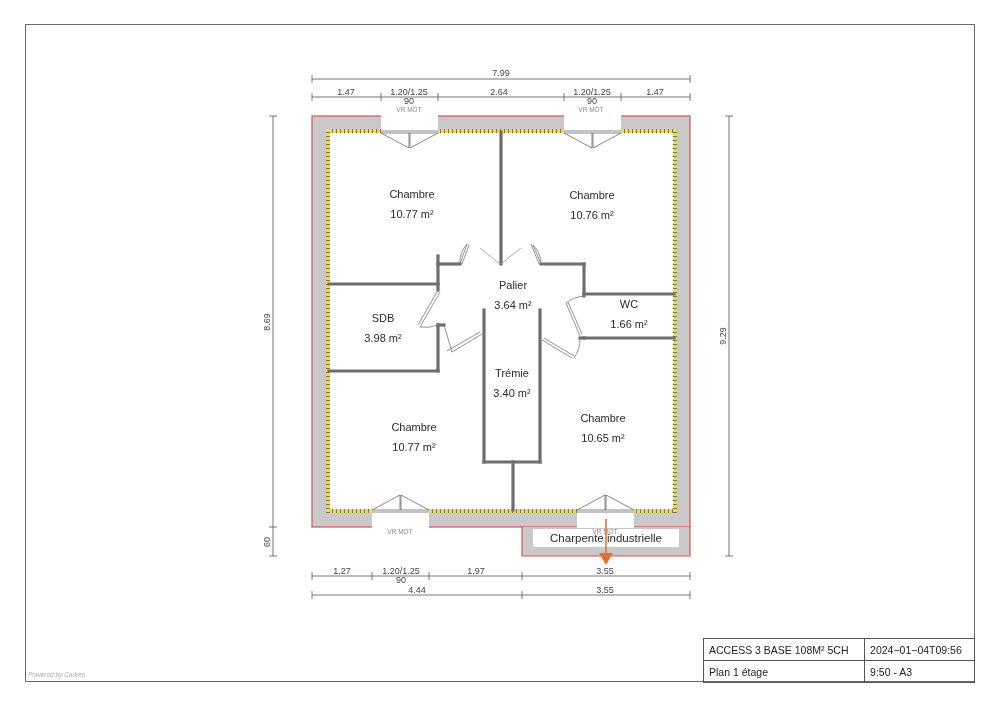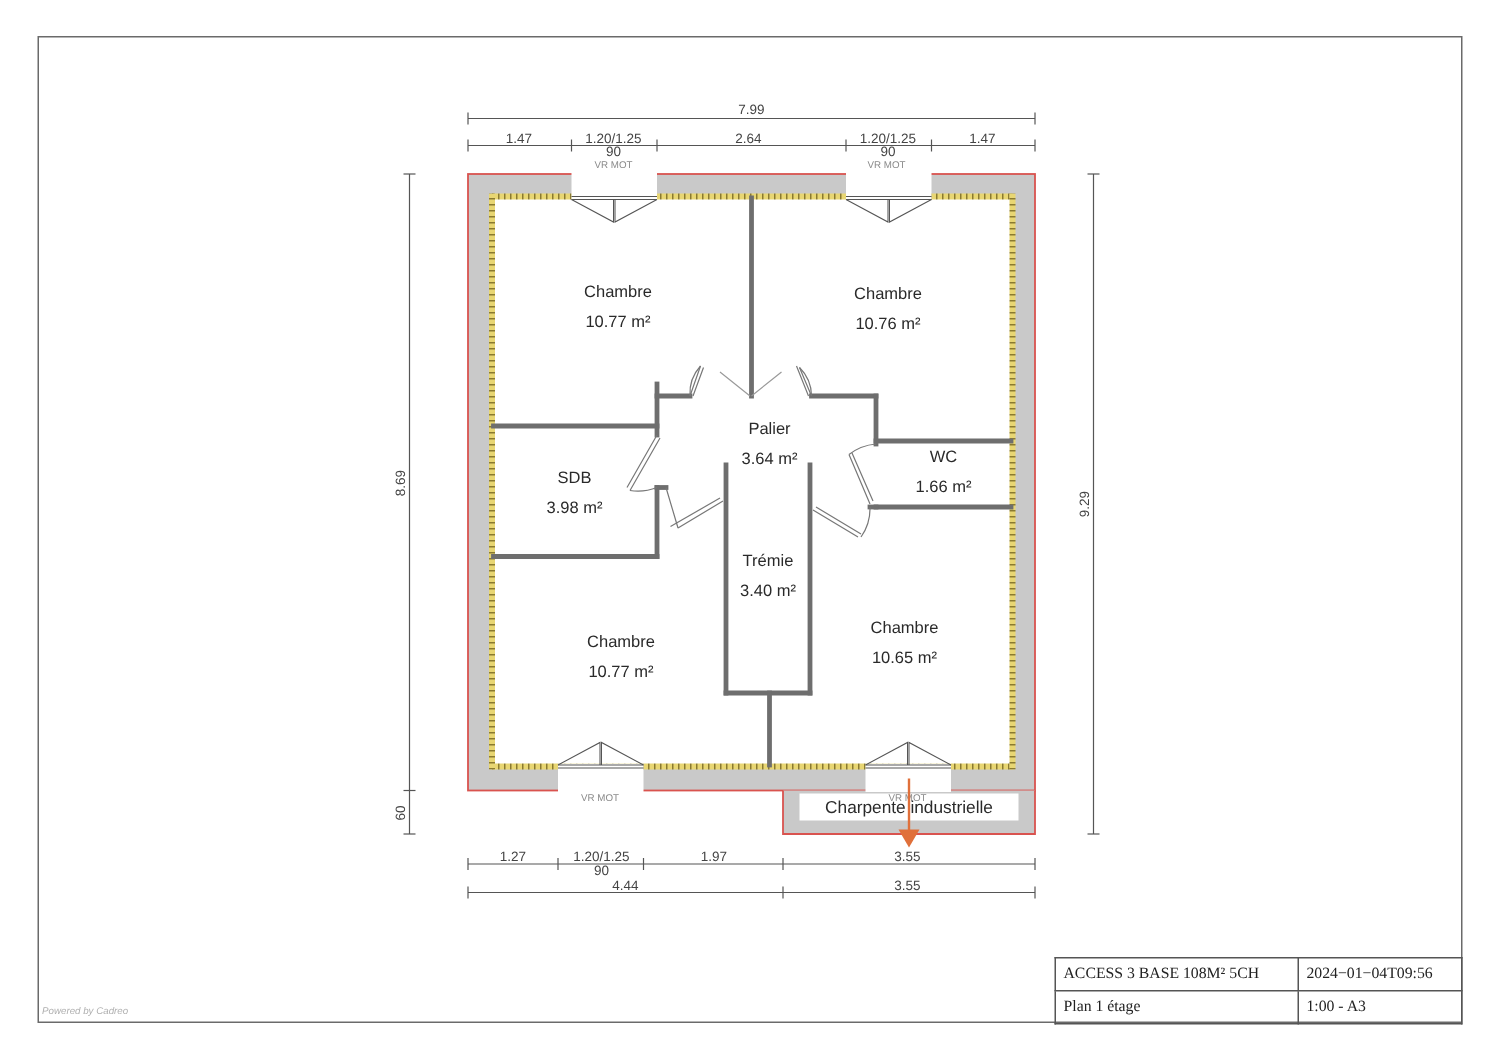--- a/index.html
+++ b/index.html
@@ -1,19 +1,19 @@
 <!DOCTYPE html>
 <html><head>
 <meta charset="utf-8">
 <style>
   html, body { margin: 0; padding: 0; background: #ffffff; }
   body { width: 1000px; height: 707px; position: relative; overflow: hidden; font-family: "Liberation Sans", "DejaVu Sans", sans-serif; }
   .frame { position: absolute; left: 25px; top: 24px; width: 950px; height: 658px; border: 1.5px solid #6a6a6a; box-sizing: border-box; }
   .plan-svg { position: absolute; left: 0; top: 0; }
-  .title-block { position: absolute; left: 703px; top: 638px; width: 272px; border-collapse: collapse; font-family: Liberation Serif, serif; font-size: 10.5px; color: #222; }
+  .title-block { position: absolute; left: 703px; top: 638px; width: 272px; border-collapse: collapse; font-family: Liberation Sans, sans-serif; font-size: 10.5px; color: #222; }
   .title-block td { border: 1px solid #555; padding: 3px 5px; height: 15px; white-space: nowrap; }
   .powered { position: absolute; left: 28px; top: 671px; font-size: 6.5px; font-style: italic; color: #b0b0b0; }
   .dim-text { font-size: 9px; fill: #444; font-family: "Liberation Sans", sans-serif; }
   .vr-text { font-size: 6.5px; fill: #8a8a8a; font-family: "Liberation Sans", sans-serif; }
   .room-name { font-size: 11px; fill: #2a2a2a; font-family: "Liberation Sans", sans-serif; }
   .room-area { font-size: 11px; fill: #2a2a2a; font-family: "Liberation Sans", sans-serif; }
   .charp-text { font-size: 11.5px; fill: #2a2a2a; font-family: "Liberation Sans", sans-serif; }
 </style>
 </head>
 <body>
@@ -211,18 +211,18 @@
 </svg>
 
 <table class="title-block">
   <tbody>
       <tr>
     <td>ACCESS 3 BASE 108M² 5CH</td>
     <td>2024−01−04T09:56</td>
   </tr>
   <tr>
     <td>Plan 1 étage</td>
-    <td>1:00 - A3</td>
+    <td>9:50 - A3</td>
   </tr>
 </tbody>
   </table>
 
 <div class="powered">Powered by Cadreo</div>
 
 </body></html>

